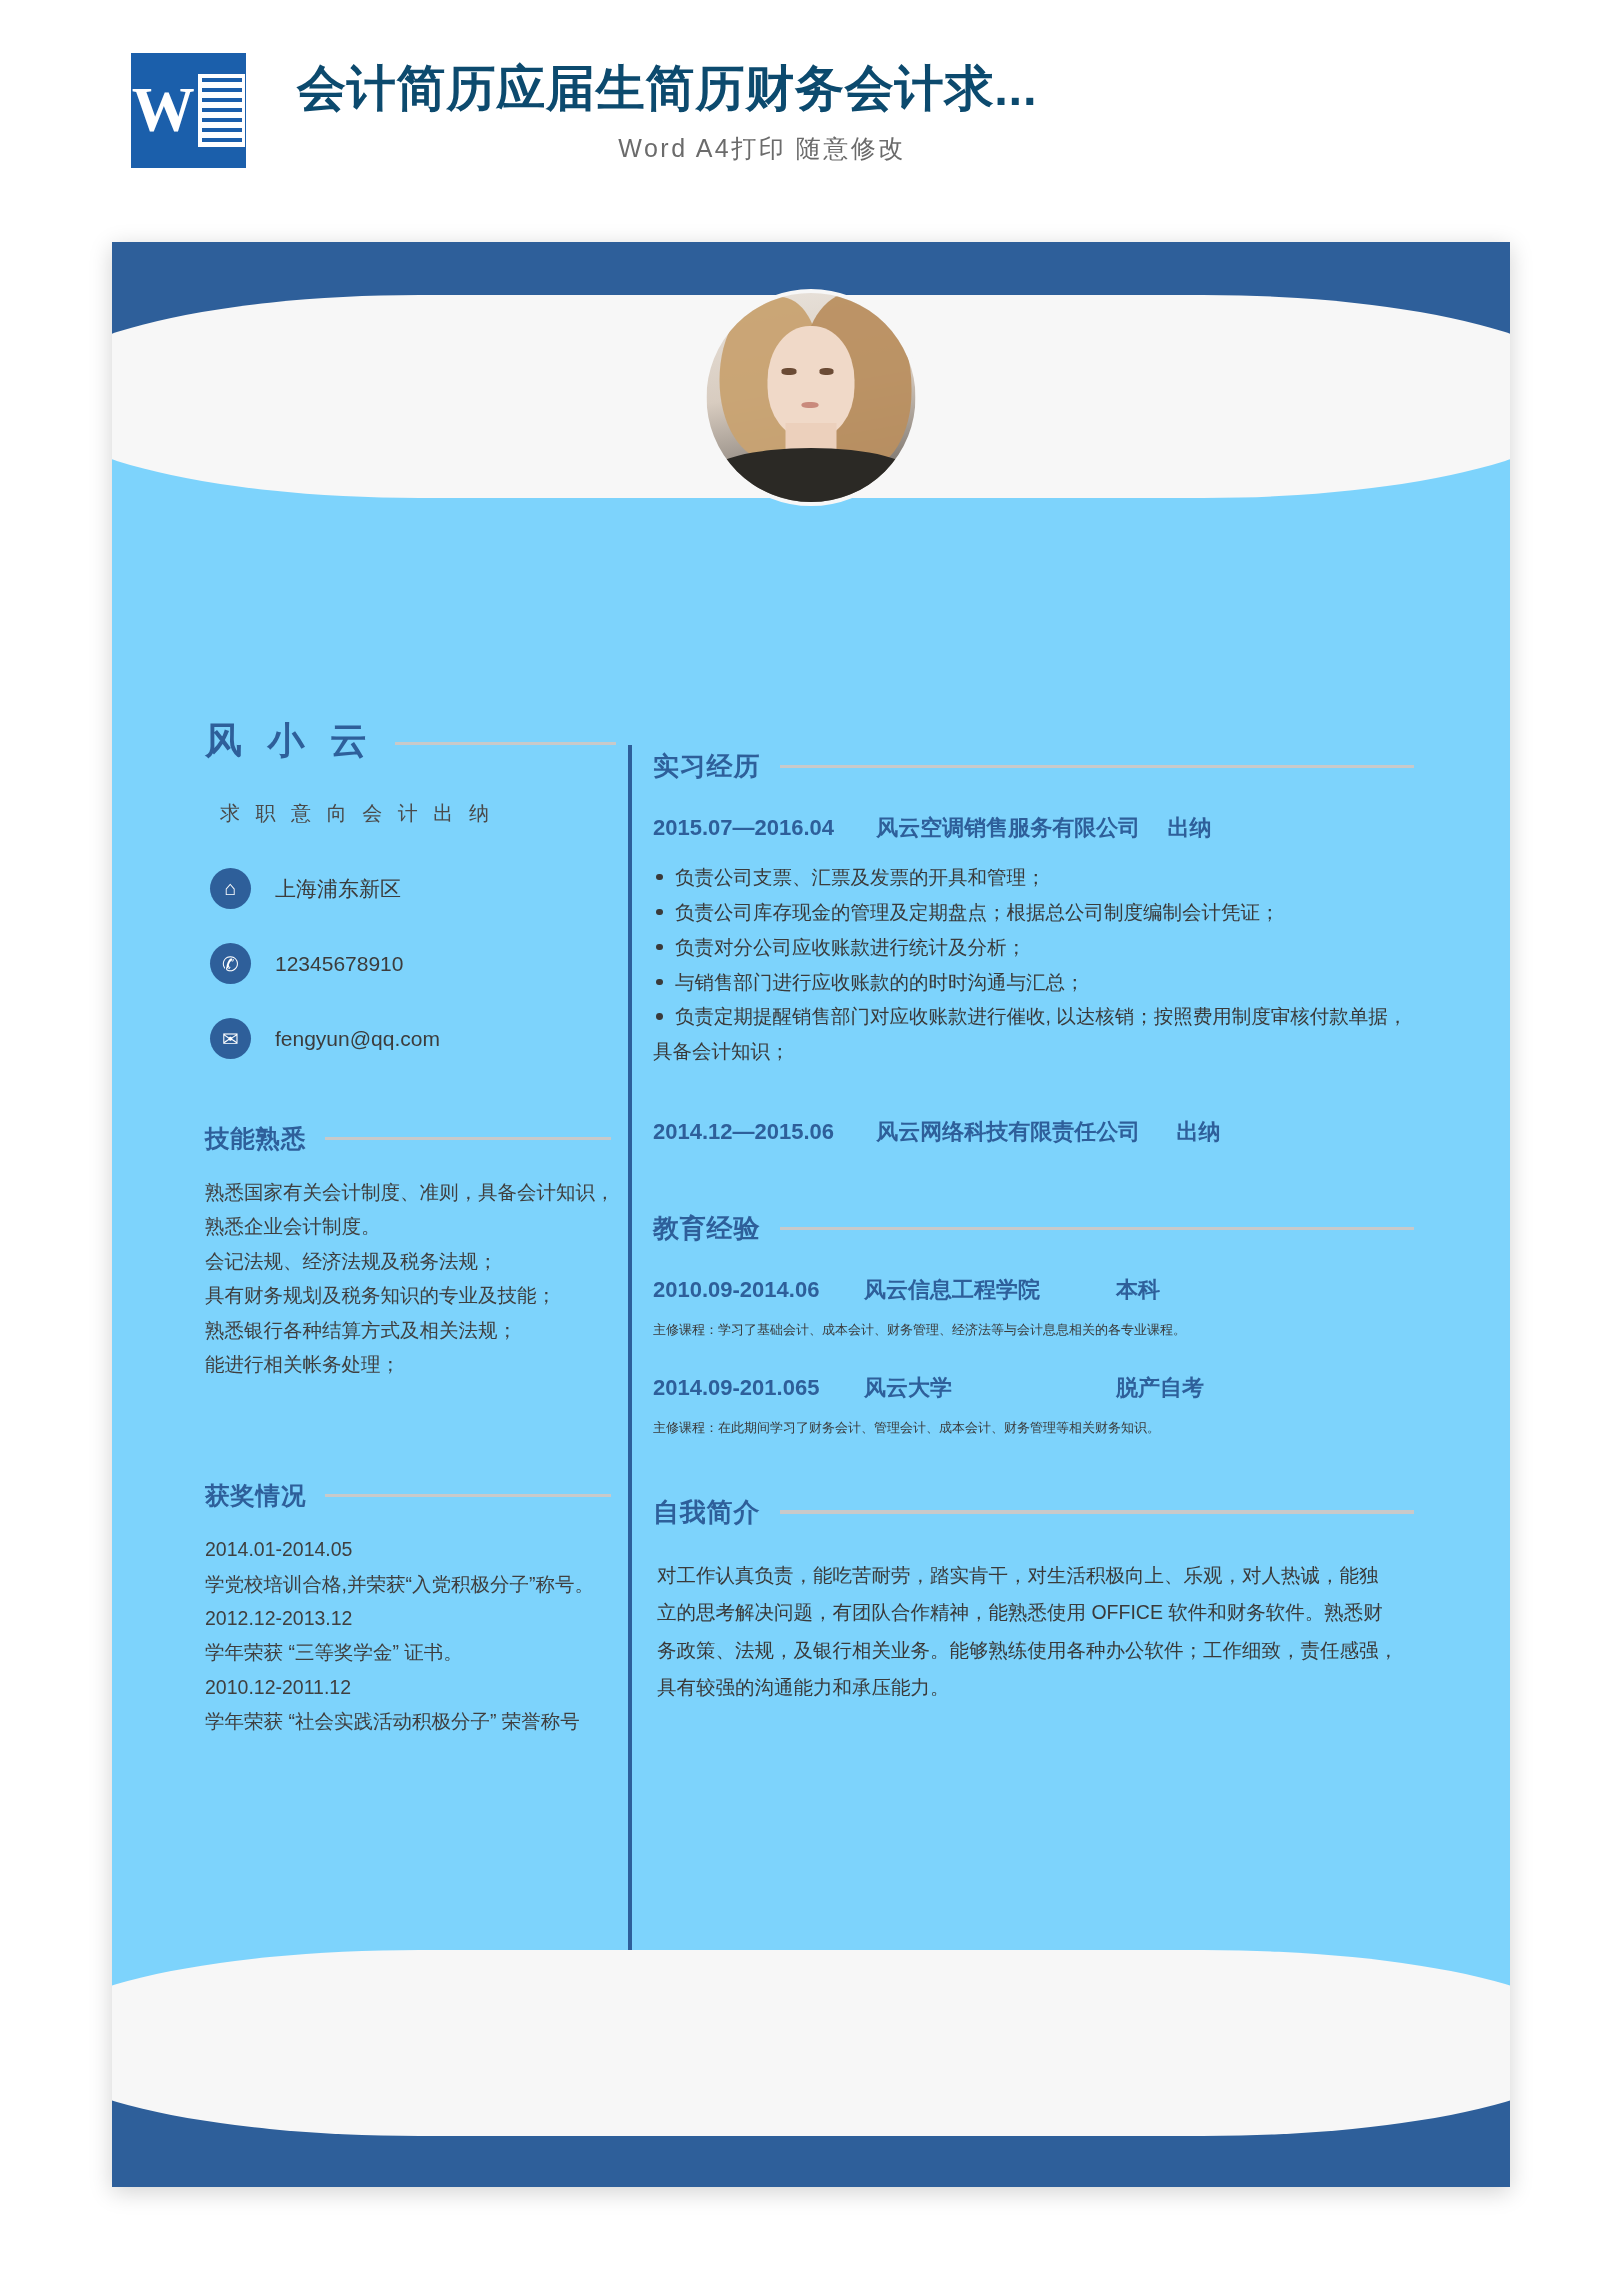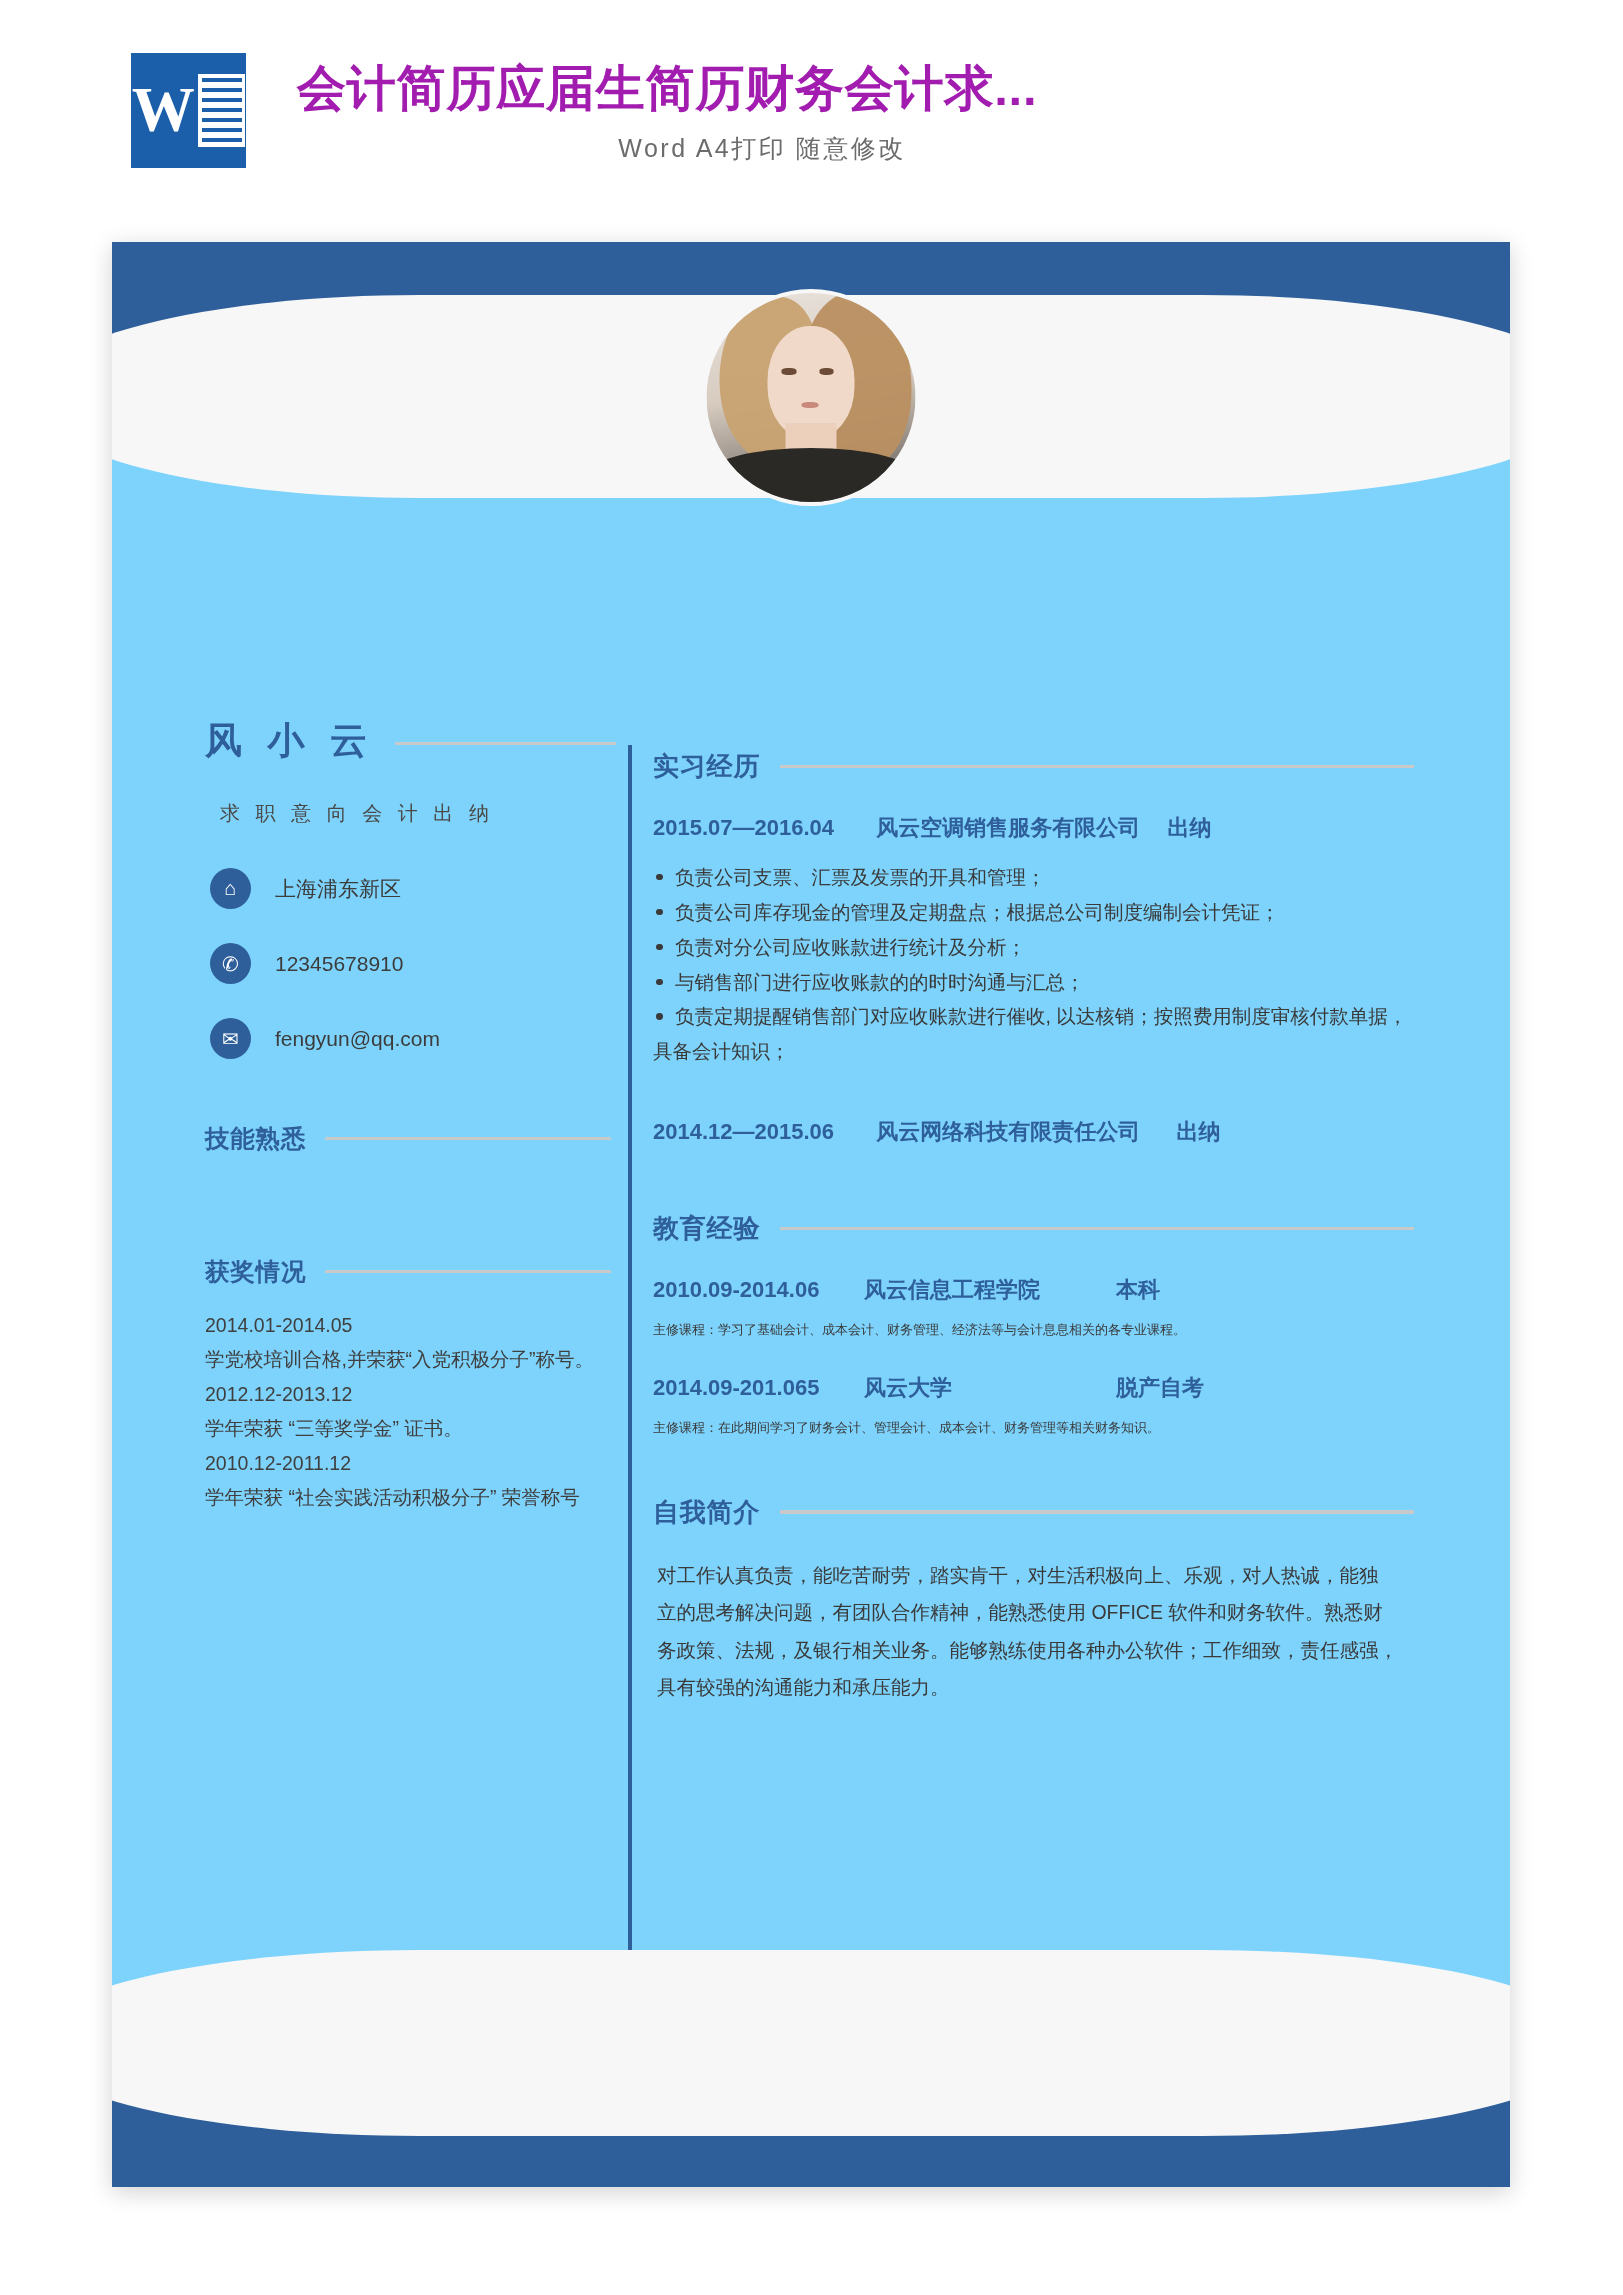--- a/index.html
+++ b/index.html
@@ -62,21 +62,21 @@
     display: block;
     height: 4.2px;
     background: #1b5fab;
   }
   .doc-title {
     position: absolute;
     left: 166px;
     top: 12px;
     font-size: 49px;
     font-weight: bold;
-    color: #a21caf;
+    color: #0c4a6e;
     letter-spacing: 0.8px;
     white-space: nowrap;
   }
   .doc-sub {
     position: absolute;
     left: 166px;
     top: 88px;
     width: 930px;
     text-align: center;
     font-size: 25px;
@@ -451,20 +451,28 @@
           <div class="cicon">✉</div>
           <div class="ctext">fengyun@qq.com</div>
         </div>
       </div>
 
       <div class="lblock">
         <div class="lhead">
           <div class="t">技能熟悉</div>
           <div class="r"></div>
         </div>
+        <div class="lbody">
+          <p>熟悉国家有关会计制度、准则，具备会计知识，</p>
+          <p>熟悉企业会计制度。</p>
+          <p>会记法规、经济法规及税务法规；</p>
+          <p>具有财务规划及税务知识的专业及技能；</p>
+          <p>熟悉银行各种结算方式及相关法规；</p>
+          <p>能进行相关帐务处理；</p>
+        </div>
       </div>
 
       <div class="lblock" style="margin-top:100px;">
         <div class="lhead">
           <div class="t">获奖情况</div>
           <div class="r"></div>
         </div>
         <div class="lbody">
           <p>2014.01-2014.05</p>
           <p>学党校培训合格,并荣获“入党积极分子”称号。</p>

